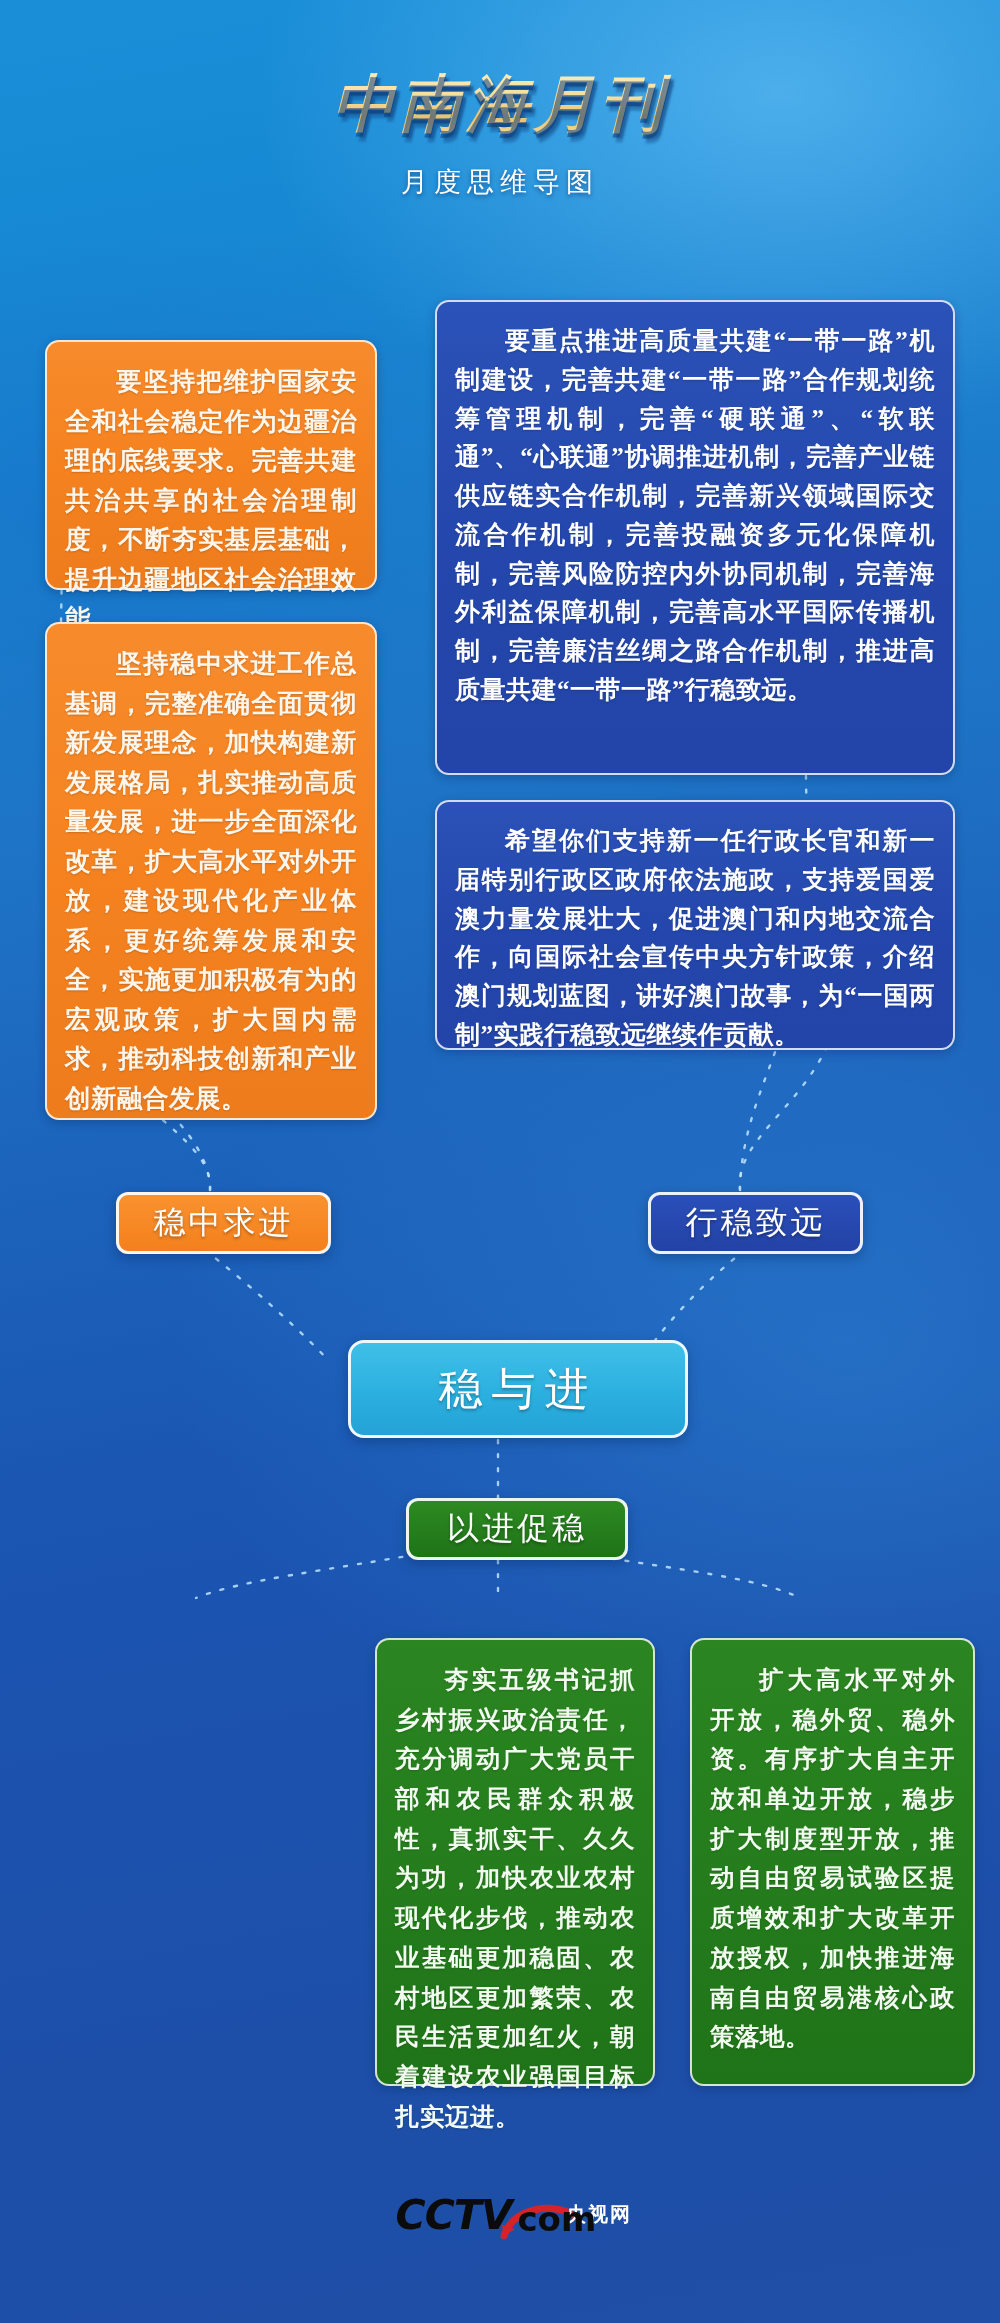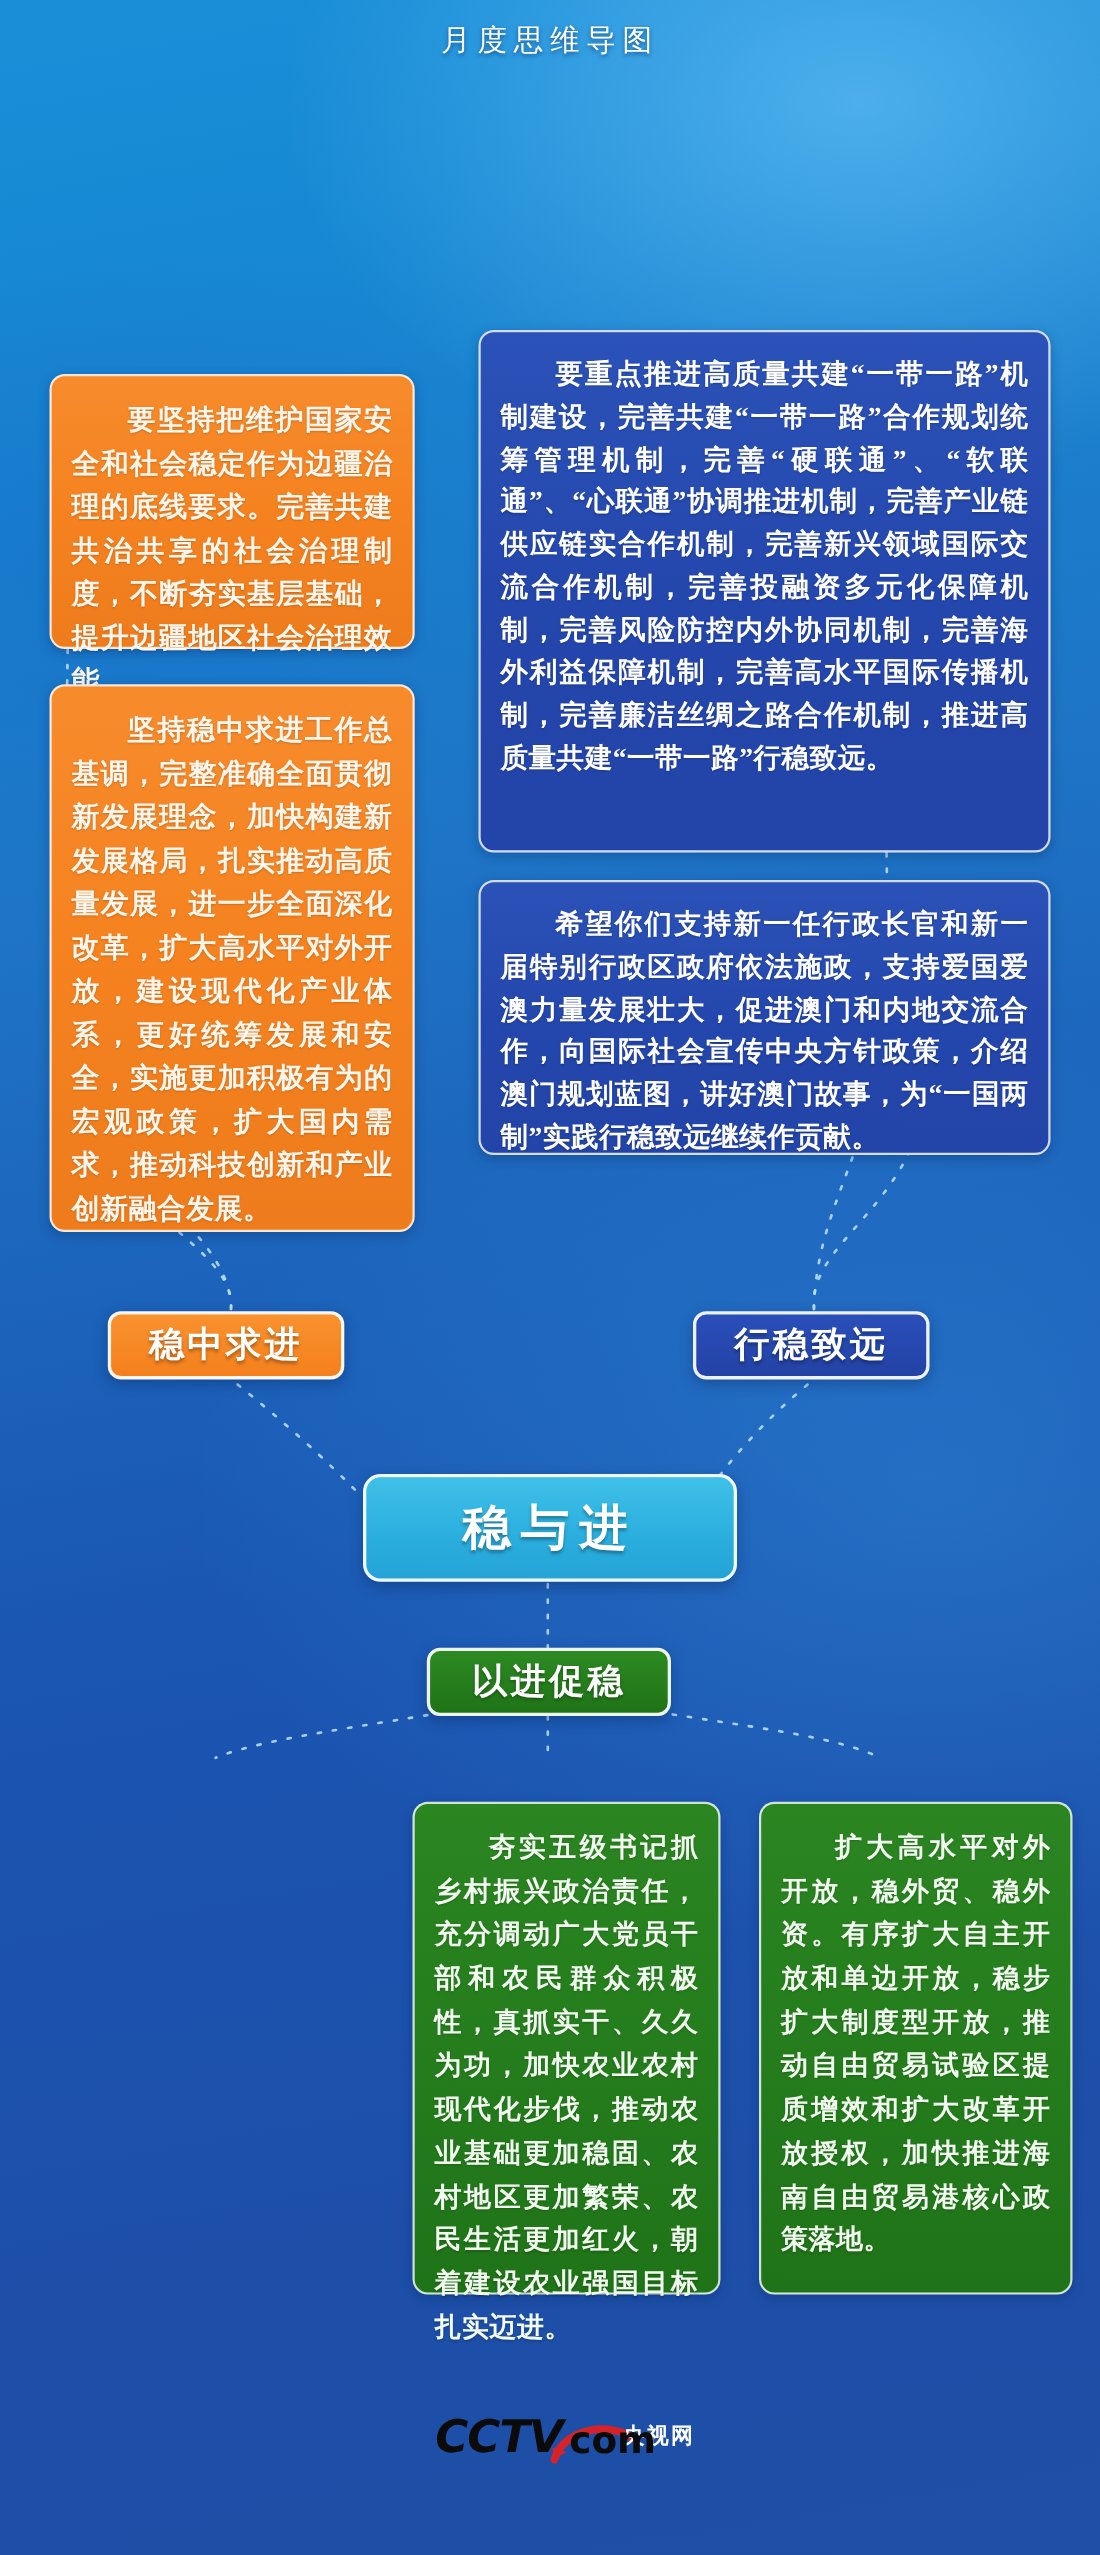--- a/index.html
+++ b/index.html
@@ -115,25 +115,26 @@
   
   .node {
     position: absolute;
     border-radius: 12px;
     border: 3px solid rgba(255,255,255,0.92);
     display: flex;
     align-items: center;
     justify-content: center;
     color: #ffffff;
     font-family: "DejaVu Sans", "Liberation Sans", sans-serif;
-    font-weight: bold;
+    font-weight: normal;
     letter-spacing: 3px;
     text-shadow: 0 2px 3px rgba(0,0,0,0.30);
     box-shadow: 0 4px 12px rgba(5,35,85,0.35);
     z-index: 6;
+    margin-left: 18px;
   }
   .node-orange { background: linear-gradient(180deg,#f9922f 0%, #f4801c 100%); }
   .node-navy   { background: linear-gradient(180deg,#2a4fba 0%, #2342a5 100%); }
   .node-green  { background: linear-gradient(180deg,#2d8a22 0%, #1f7317 100%); }
   .node-center {
     background: linear-gradient(180deg,#3fc0e8 0%, #2aaede 60%, #24a3d6 100%);
     font-size: 44px;
     letter-spacing: 9px;
     border-radius: 16px;
   }
@@ -202,20 +203,21 @@
     <path d="M740,1190 C735,1140 800,1110 830,1040"></path>
     <path d="M205,1250 C250,1285 300,1330 330,1362"></path>
     <path d="M745,1250 C700,1285 660,1330 640,1362"></path>
     <path d="M498,1440 C498,1468 498,1480 498,1500"></path>
     <path d="M498,1560 C498,1580 498,1585 498,1595"></path>
     <path d="M430,1552 C330,1570 240,1580 196,1598"></path>
     <path d="M570,1552 C680,1570 760,1578 800,1598"></path>
   </svg>
 
   <div class="header">
+    <div class="main-title">中南海月刊</div>
     <div class="sub-title">月度思维导图</div>
   </div>
 
   <div class="card orange" style="left:45px; top:340px; width:332px; height:250px;">要坚持把维护国家安全和社会稳定作为边疆治理的底线要求。完善共建共治共享的社会治理制度，不断夯实基层基础，提升边疆地区社会治理效能。</div>
 
   <div class="card orange" style="left:45px; top:622px; width:332px; height:498px;">坚持稳中求进工作总基调，完整准确全面贯彻新发展理念，加快构建新发展格局，扎实推动高质量发展，进一步全面深化改革，扩大高水平对外开放，建设现代化产业体系，更好统筹发展和安全，实施更加积极有为的宏观政策，扩大国内需求，推动科技创新和产业创新融合发展。</div>
 
   <div class="card navy" style="left:435px; top:300px; width:520px; height:475px; font-size:25px;">要重点推进高质量共建“一带一路”机制建设，完善共建“一带一路”合作规划统筹管理机制，完善“硬联通”、“软联通”、“心联通”协调推进机制，完善产业链供应链实合作机制，完善新兴领域国际交流合作机制，完善投融资多元化保障机制，完善风险防控内外协同机制，完善海外利益保障机制，完善高水平国际传播机制，完善廉洁丝绸之路合作机制，推进高质量共建“一带一路”行稳致远。</div>
 
   <div class="card navy" style="left:435px; top:800px; width:520px; height:250px; font-size:25px;">希望你们支持新一任行政长官和新一届特别行政区政府依法施政，支持爱国爱澳力量发展壮大，促进澳门和内地交流合作，向国际社会宣传中央方针政策，介绍澳门规划蓝图，讲好澳门故事，为“一国两制”实践行稳致远继续作贡献。</div>

